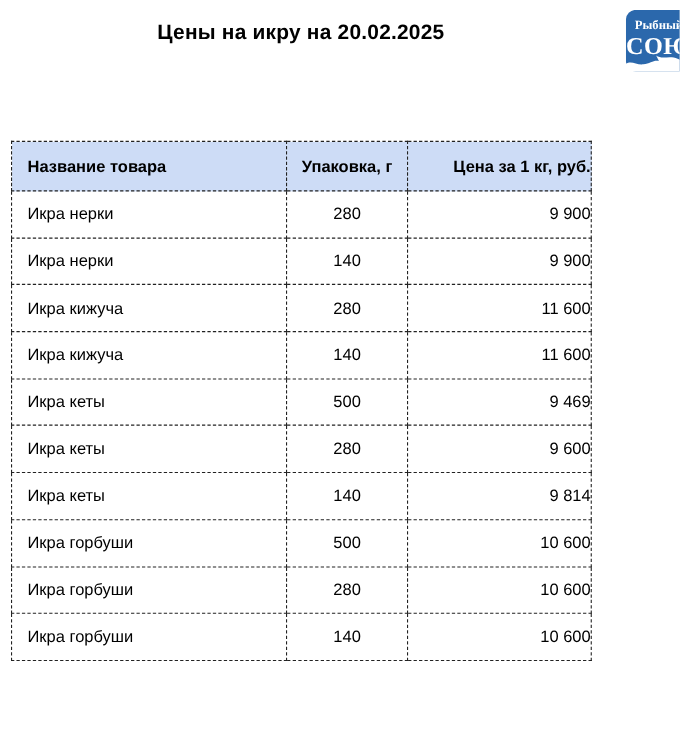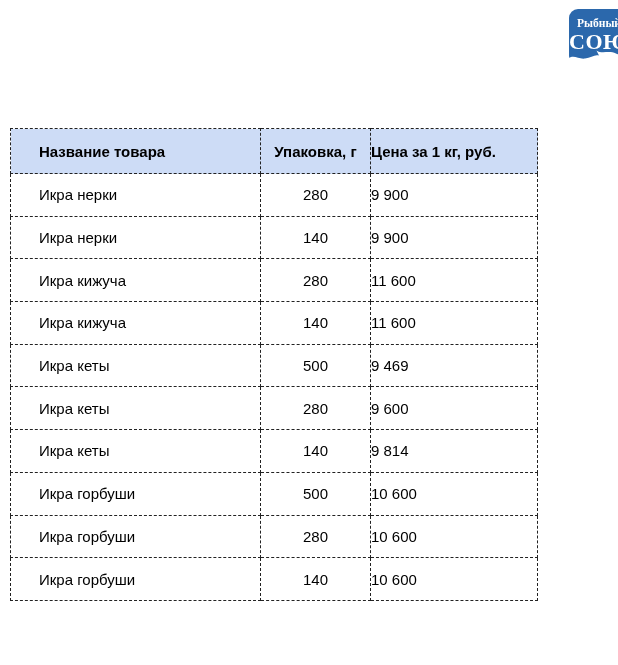--- a/index.html
+++ b/index.html
@@ -72,29 +72,30 @@
     border: 1px dashed #222222;
     vertical-align: middle;
   }
   .price-table th {
     background: #cddcf6;
     font-weight: bold;
     height: 45px;
     font-size: 15px;
   }
   .price-table td { height: 42.7px; font-weight: normal; }
-  .price-table .c-name  { text-align: left; padding-left: 28px; }
+  .price-table .c-name  { text-align: left; padding-left: 14px; }
   .price-table .c-pack  { text-align: center; margin-left: 41px; }
-  .price-table .c-price { text-align: left; }
+  .price-table .c-price { text-align: right; }
 </style>
 </head>
 <body>
 
 <div class="page">
 
+  <div class="title">Цены на икру на 20.02.2025</div>
 
   <div class="logo">
     <svg viewBox="0 0 60 56" width="60" height="56" aria-hidden="true">
       <rect x="0" y="0" width="60" height="56" rx="9" fill="#2b68ac"></rect>
       <path fill="#ffffff" d="M0,49 C5,45.5 10,50.5 16,49.5 C22,48.6 26,45 30,46.5 L27.5,41.5 C33,45.5 40,41 47,44.5 C51,46.5 56,46 60,43.5 L60,56 L0,56 Z"></path>
     </svg>
     <div class="l1">Рыбный</div>
     <div class="l2">СОЮЗ</div>
   </div>
 

